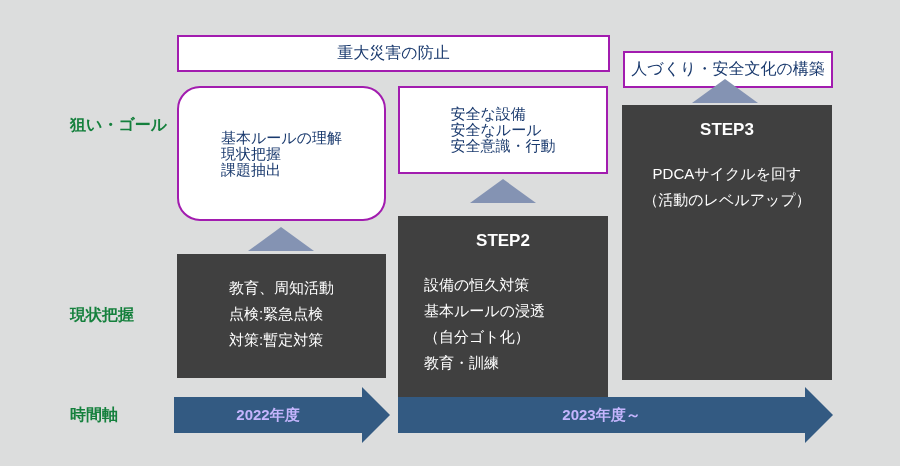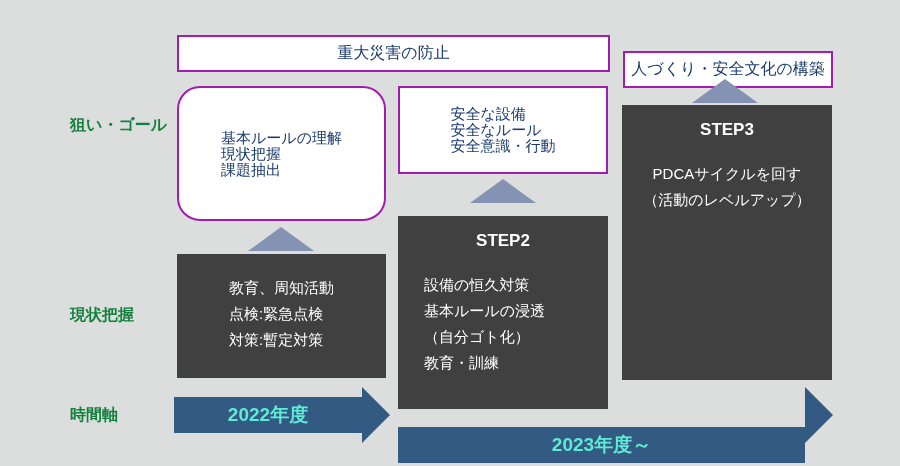--- a/index.html
+++ b/index.html
@@ -72,22 +72,22 @@
     height: 0;
     border-left: 33px solid transparent;
     border-right: 33px solid transparent;
     border-bottom: 24px solid #8493b3;
   }
   
   .arrow-body {
     position: absolute;
     height: 36px;
     background: #335a82;
-    color: #5eead4;
-    font-size: 19px;
+    color: #c4b5fd;
+    font-size: 15px;
     font-weight: bold;
     display: flex;
     align-items: center;
     justify-content: center;
   }
   .arrow-head {
     position: absolute;
     width: 0;
     height: 0;
     border-top: 28px solid transparent;
@@ -103,21 +103,21 @@
   #step-2   { left: 398px; top: 216px; width: 210px; height: 193px; }
   #step-3   { left: 622px; top: 105px; width: 210px; height: 275px; }
   #tri-1 { left: 248px; top: 227px; }
   #tri-2 { left: 470px; top: 179px; }
   #tri-3 { left: 692px; top: 79px; }
   #label-1 { top: 116px; }
   #label-2 { top: 306px; }
   #label-3 { top: 406px; }
   #arrow-1-body { left: 174px; top: 397px; width: 188px; }
   #arrow-1-head { left: 362px; top: 387px; }
-  #arrow-2-body { left: 398px; top: 397px; width: 407px; margin-top: 30px; }
+  #arrow-2-body { left: 398px; top: 397px; width: 407px; }
   #arrow-2-head { left: 805px; top: 387px; }
 </style>
 </head>
 <body>
 
 <div class="canvas">
 
   <div id="banner-1" class="white-box banner">重大災害の防止</div>
   <div id="banner-2" class="white-box banner">人づくり・安全文化の構築</div>
 

